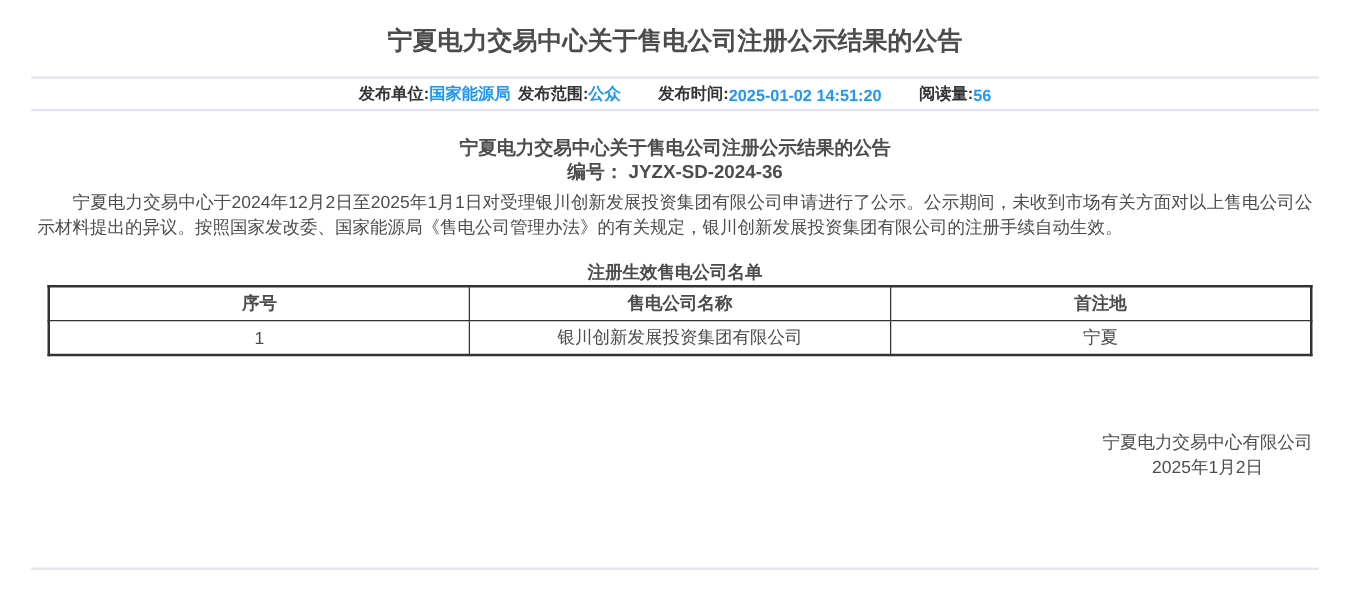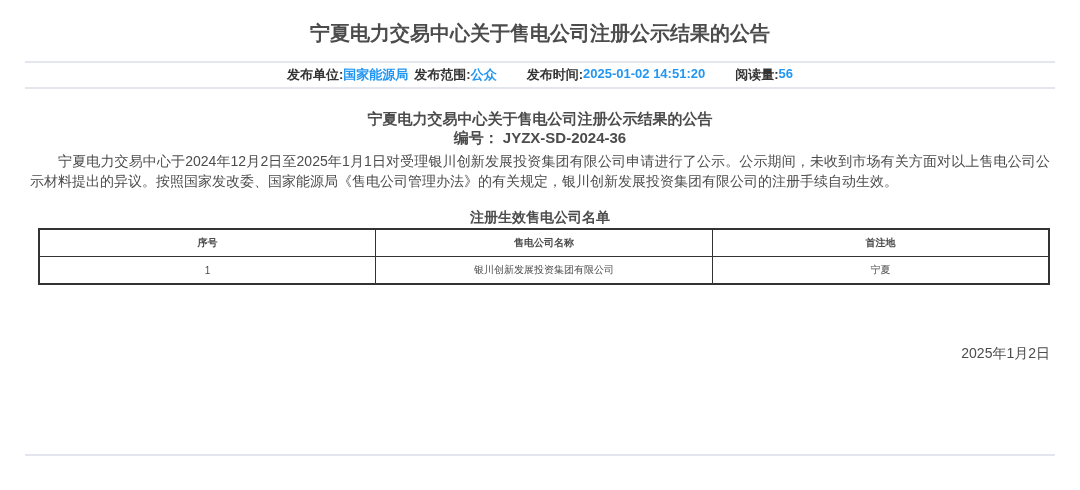--- a/index.html
+++ b/index.html
@@ -28,21 +28,21 @@
     border-bottom: 2px solid #e3e7ed;
     height: 24px;
     display: flex;
     align-items: center;
     justify-content: center;
     font-size: 13px;
     font-weight: bold;
     color: #333333;
     white-space: nowrap;
   }
-  .meta-group { display: inline-flex; align-items: flex-start; }
+  .meta-group { display: inline-flex; align-items: flex-end; }
   .meta-group + .meta-group { margin-left: 6px; }
   .meta-group.spaced { margin-left: 30px; }
   .meta-value { color: #2196f3; }
   
   .article { margin-top: 21px; }
   .article-title {
     text-align: center;
     font-size: 15px;
     font-weight: bold;
     color: #4c4c4c;
@@ -72,21 +72,21 @@
     font-weight: bold;
     color: #4c4c4c;
     line-height: 16px;
   }
   
   .company-table {
     margin: 3px 30px 0 38px;
     width: 1012px;
     border-collapse: collapse;
     border: 2px solid #333333;
-    font-size: 10px;
+    font-size: 14px;
     color: #4c4c4c;
     table-layout: fixed;
   }
   .company-table th, .company-table td {
     border: 1px solid #333333;
     height: 26px;
     text-align: center;
     vertical-align: middle;
     padding: 0;
   }
@@ -170,18 +170,19 @@
         <td>1</td>
         <td>银川创新发展投资集团有限公司</td>
         <td>宁夏</td>
       </tr>
     </tbody>
   </table>
 
 
   <div class="signature-wrap">
     <div class="signature">
+      <div>宁夏电力交易中心有限公司</div>
       <div>2025年1月2日</div>
     </div>
   </div>
 </div>
 
 <div class="bottom-divider"></div>
 
 </body></html>

